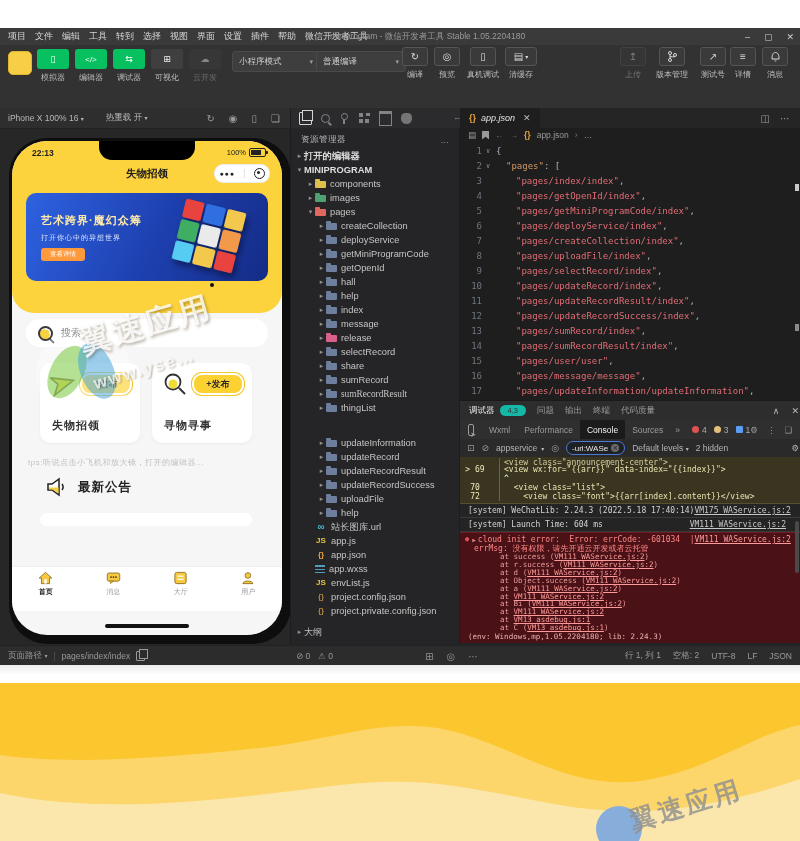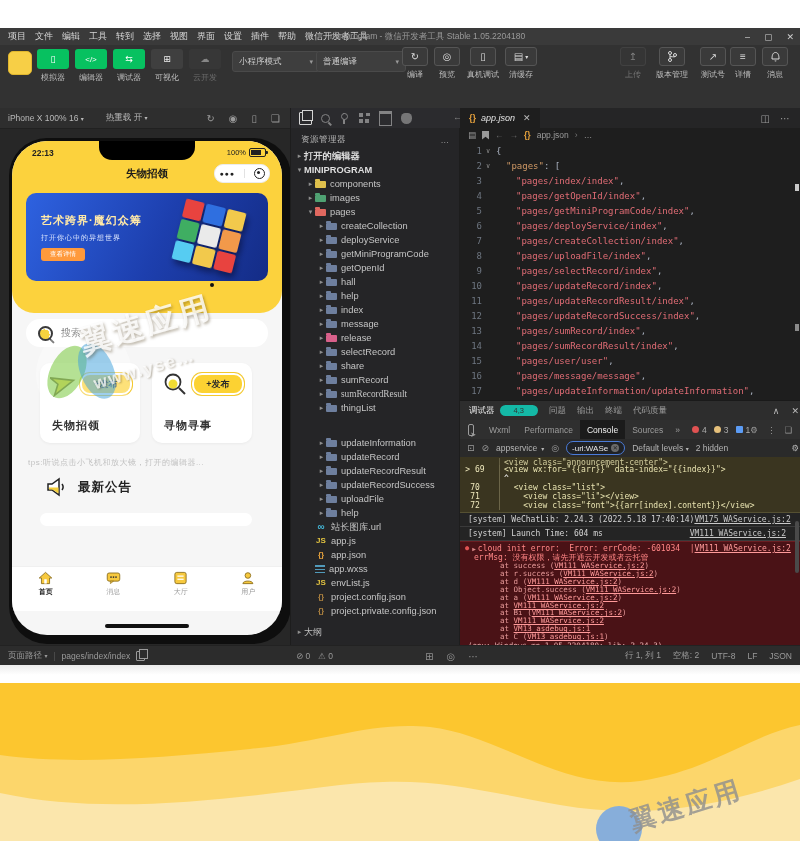--- a/index.html
+++ b/index.html
@@ -149,21 +149,21 @@
   .cl .ln{width:22px;text-align:right;color:#6e7681;flex:none}
   .cl .fd{width:12px;text-align:center;color:#8a8a8a;font-size:7px;flex:none}
   .cl .ct{padding-left:2px}
   .c-pun{color:#aab2c0}.c-key{color:#d19a66}.c-str{color:#e06c75}
   .mini1{position:absolute;right:1px;top:76px;width:4px;height:7px;background:#c9c9c9}
   .mini2{position:absolute;right:1px;top:216px;width:4px;height:7px;background:#8a8a8a}
   
   .dbg{position:absolute;left:460px;top:292px;width:340px;height:245px;background:#242424;border-top:1px solid #1a1a1a;box-sizing:border-box}
   .dtabs{position:absolute;left:0;top:0;width:100%;height:19px;background:#2d2d2d;display:flex;align-items:center;gap:11px;padding-left:9px;font-size:8.5px;color:#9c9c9c}
   .dtabs .t0{color:#e8e8e8}
-  .badge{background:#14b8a6;color:#333;border-radius:7px;font-size:7.5px;padding:1px 14px;margin-left:-6px}
+  .badge{background:#14b8a6;color:#333;border-radius:7px;font-size:7.5px;padding:1px 8px;margin-left:-6px}
   .dtabs .right{margin-left:auto;display:flex;gap:12px;padding-right:10px;color:#bbb;font-size:9px}
   .devrow{position:absolute;left:0;top:19px;width:100%;height:19px;background:#2f2f2f;border-bottom:1px solid #3a3a3a;display:flex;align-items:center;font-size:8.5px;color:#9c9c9c}
   .inspect{width:12px;height:10px;border:1px solid #9c9c9c;border-radius:2px;margin:0 8px 0 8px;position:relative}
   .inspect::after{content:"➤";position:absolute;right:-3px;bottom:-4px;font-size:7px;color:#9c9c9c}
   .devtab{padding:0 7px;height:19px;display:flex;align-items:center}
   .devtab.on{background:#1b1b1b;color:#f0f0f0}
   .cnt{display:flex;align-items:center;gap:3px;margin-left:7px;color:#adadad}
   .dot{width:7px;height:7px;border-radius:50%;display:inline-block}
   .dot.e{background:#e05252}.dot.w{background:#e5c07b}.dot.i{background:#5c9cf5;border-radius:1px}
   .devrow .right{margin-left:auto;display:flex;gap:9px;align-items:center;padding-right:8px;color:#9c9c9c}
@@ -752,21 +752,20 @@
         <span><span>Default levels</span> <span style="font-size:6px">▾</span></span>
         <span>2 hidden</span>
         <span style="margin-left:auto;padding-right:8px">⚙</span>
       </div>
       <div class="console">
         <div class="warnblk" id="warnblk">
             <div class="wl clip"><span class="g"></span><span class="bar"></span><span class="t">&lt;view class="announcement-center"&gt;</span></div>
             <div class="wl"><span class="g">&gt; 69</span><span class="bar"></span><span class="t">&lt;view wx:for="{{arr}}" data-index="{{index}}"&gt;</span></div>
             <div class="wl caret"><span class="g"></span><span class="bar"></span><span class="t">^</span></div>
             <div class="wl"><span class="g">70</span><span class="bar"></span><span class="t">  &lt;view class="list"&gt;</span></div>
-            <div class="wl"><span class="g">71</span><span class="bar"></span><span class="t">    &lt;view class="li"&gt;&lt;/view&gt;</span></div>
             <div class="wl"><span class="g">72</span><span class="bar"></span><span class="t">    &lt;view class="font"&gt;{{arr[index].content}}&lt;/view&gt;</span></div>
           </div>
         <div id="syslines">
             <div class="sysl"><span>[system] WeChatLib: 2.24.3 (2022.5.18 17:40:14)</span><span class="src">VM175 WAService.js:2</span></div>
             <div class="sysl"><span>[system] Launch Time: 604 ms</span><span class="src">VM111 WAService.js:2</span></div>
           </div>
         <div class="errblk">
           <div class="hrow">
             <span class="edot">●</span>
             <span class="tri">▶</span>

